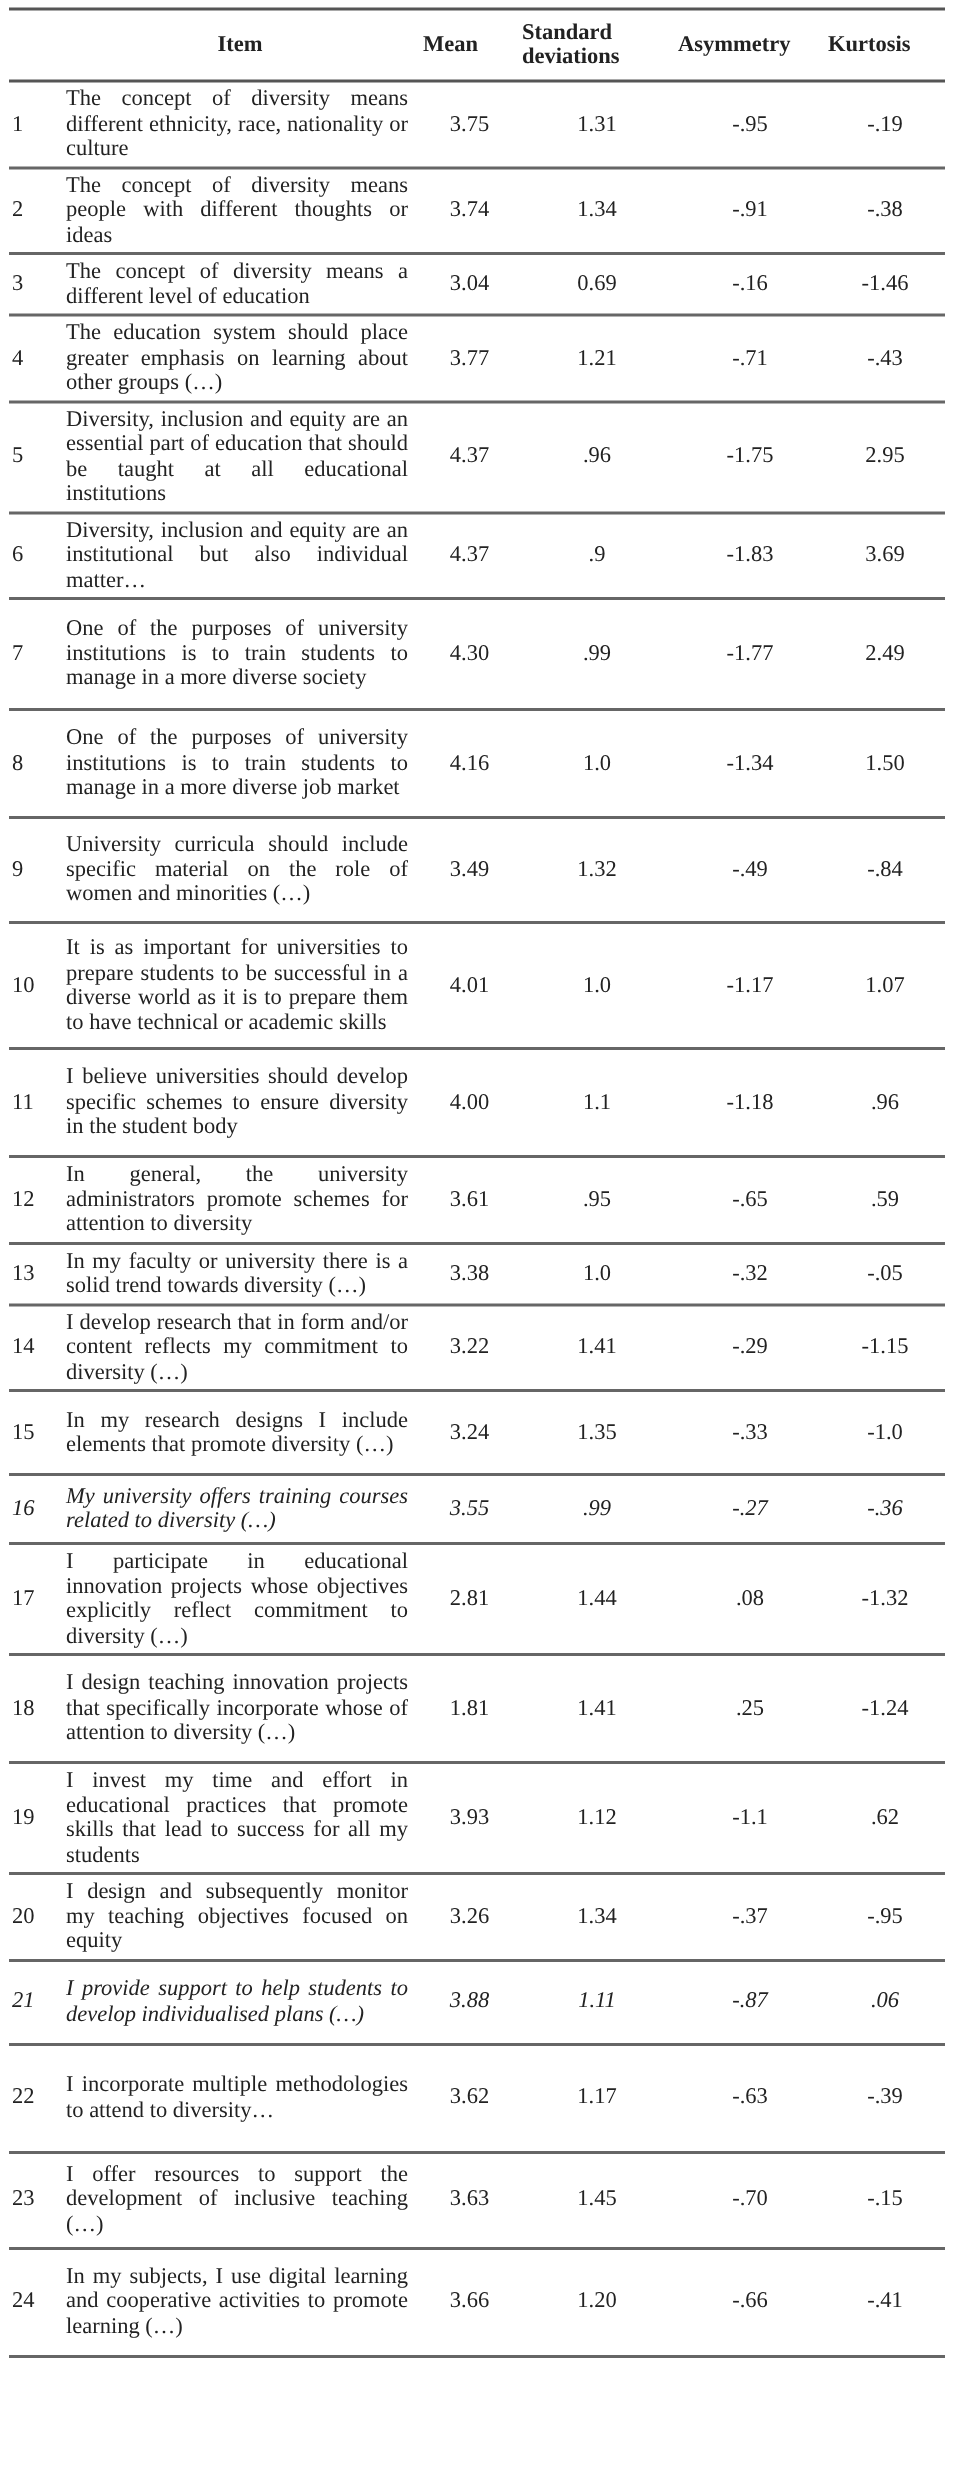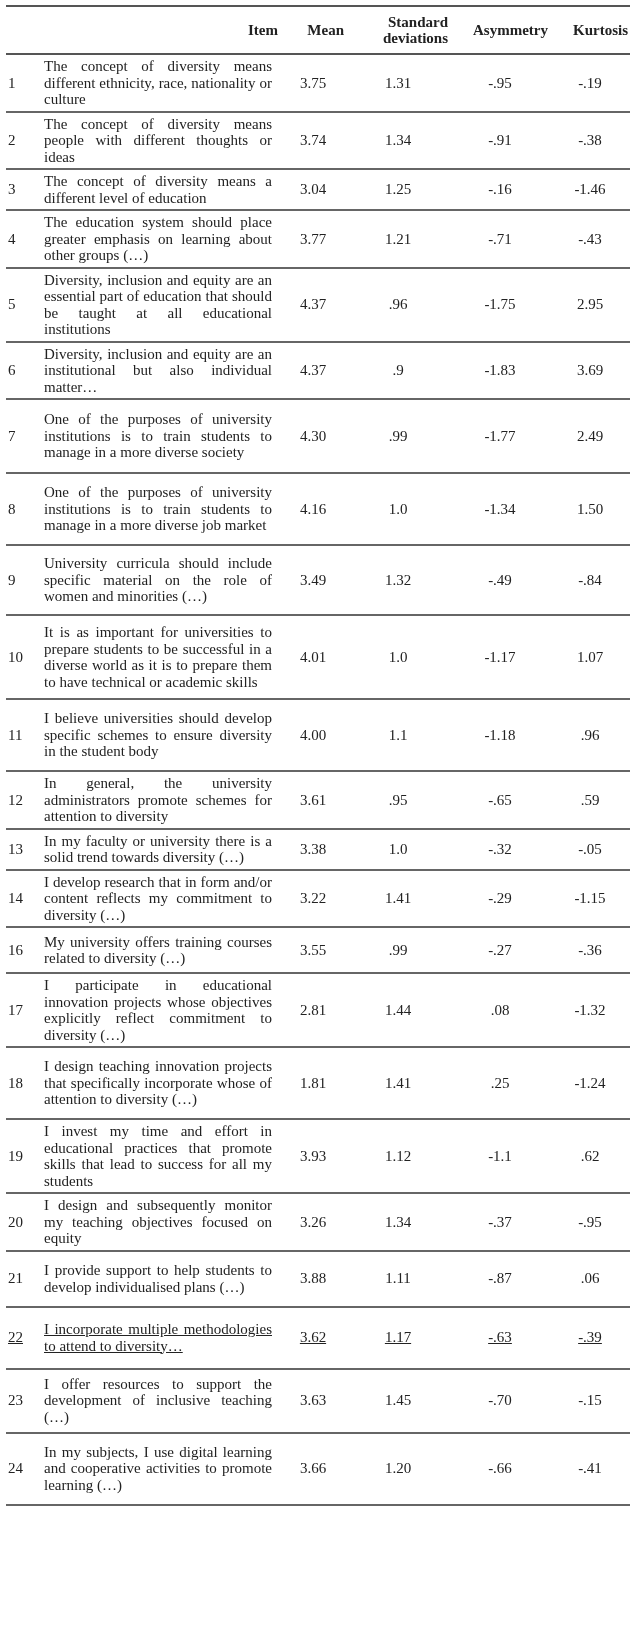--- a/index.html
+++ b/index.html
@@ -5,22 +5,22 @@
   html, body { margin: 0; padding: 0; background: #ffffff; }
   body { width: 637px; height: 1647px; overflow: hidden; font-family: "Liberation Serif", "DejaVu Serif", serif; color: #222; }
   table { border-collapse: collapse; position: absolute; left: 6px; top: 5px; width: 624px; table-layout: fixed; }
   col.c-num { width: 34px; }
   col.c-item { width: 240px; }
   col.c-mean { width: 66px; }
   col.c-sd { width: 104px; }
   col.c-asym { width: 100px; }
   col.c-kurt { width: 80px; }
   thead tr { border-top: 2px solid #555; border-bottom: 2px solid #555; }
-  th { font-weight: bold; font-size: 15px; line-height: 16px; padding: 6px 2px; text-align: right; vertical-align: middle; height: 34px; }
-  th.item-h { text-align: right; }
+  th { font-weight: bold; font-size: 15px; line-height: 16px; padding: 6px 2px; text-align: left; vertical-align: middle; height: 34px; }
+  th.item-h { text-align: center; }
   tbody tr { border-bottom: 2px solid #666; }
   td { font-size: 15px; line-height: 16.5px; vertical-align: middle; padding: 3px 2px; }
   td.num { text-align: left; padding-left: 2px; }
   td.item { text-align: justify; text-align-last: left; padding-right: 8px; padding-left: 4px; margin-left: 43px; }
   td.val { text-align: center; }
 </style>
 </head>
 <body>
 
 <table>
@@ -56,21 +56,21 @@
         <td class="item">The concept of diversity means people with different thoughts or ideas</td>
         <td class="val">3.74</td>
         <td class="val">1.34</td>
         <td class="val">-.91</td>
         <td class="val">-.38</td>
       </tr>
       <tr style="height: 40px;">
         <td class="num">3</td>
         <td class="item">The concept of diversity means a different level of education</td>
         <td class="val">3.04</td>
-        <td class="val">1.25</td>
+        <td class="val">0.69</td>
         <td class="val">-.16</td>
         <td class="val">-1.46</td>
       </tr>
       <tr style="height: 56px;">
         <td class="num">4</td>
         <td class="item">The education system should place greater emphasis on learning about other groups (…)</td>
         <td class="val">3.77</td>
         <td class="val">1.21</td>
         <td class="val">-.71</td>
         <td class="val">-.43</td>
@@ -148,21 +148,29 @@
         <td class="val">-.05</td>
       </tr>
       <tr style="height: 56px;">
         <td class="num">14</td>
         <td class="item">I develop research that in form and/or content reflects my commitment to diversity (…)</td>
         <td class="val">3.22</td>
         <td class="val">1.41</td>
         <td class="val">-.29</td>
         <td class="val">-1.15</td>
       </tr>
-      <tr style="height: 46px;">
+      <tr style="height: 56px;">
+        <td class="num">15</td>
+        <td class="item">In my research designs I include elements that promote diversity (…)</td>
+        <td class="val">3.24</td>
+        <td class="val">1.35</td>
+        <td class="val">-.33</td>
+        <td class="val">-1.0</td>
+      </tr>
+      <tr style="height: 46px; font-style: italic;">
         <td class="num">16</td>
         <td class="item">My university offers training courses related to diversity (…)</td>
         <td class="val">3.55</td>
         <td class="val">.99</td>
         <td class="val">-.27</td>
         <td class="val">-.36</td>
       </tr>
       <tr style="height: 72px;">
         <td class="num">17</td>
         <td class="item">I participate in educational innovation projects whose objectives explicitly reflect commitment to diversity (…)</td>
@@ -188,29 +196,29 @@
         <td class="val">.62</td>
       </tr>
       <tr style="height: 56px;">
         <td class="num">20</td>
         <td class="item">I design and subsequently monitor my teaching objectives focused on equity</td>
         <td class="val">3.26</td>
         <td class="val">1.34</td>
         <td class="val">-.37</td>
         <td class="val">-.95</td>
       </tr>
-      <tr style="height: 56px;">
+      <tr style="height: 56px; font-style: italic;">
         <td class="num">21</td>
         <td class="item">I provide support to help students to develop individualised plans (…)</td>
         <td class="val">3.88</td>
         <td class="val">1.11</td>
         <td class="val">-.87</td>
         <td class="val">.06</td>
       </tr>
-      <tr style="height: 62px; text-decoration: underline;">
+      <tr style="height: 72px;">
         <td class="num">22</td>
         <td class="item">I incorporate multiple methodologies to attend to diversity…</td>
         <td class="val">3.62</td>
         <td class="val">1.17</td>
         <td class="val">-.63</td>
         <td class="val">-.39</td>
       </tr>
       <tr style="height: 64px;">
         <td class="num">23</td>
         <td class="item">I offer resources to support the development of inclusive teaching (…)</td>

